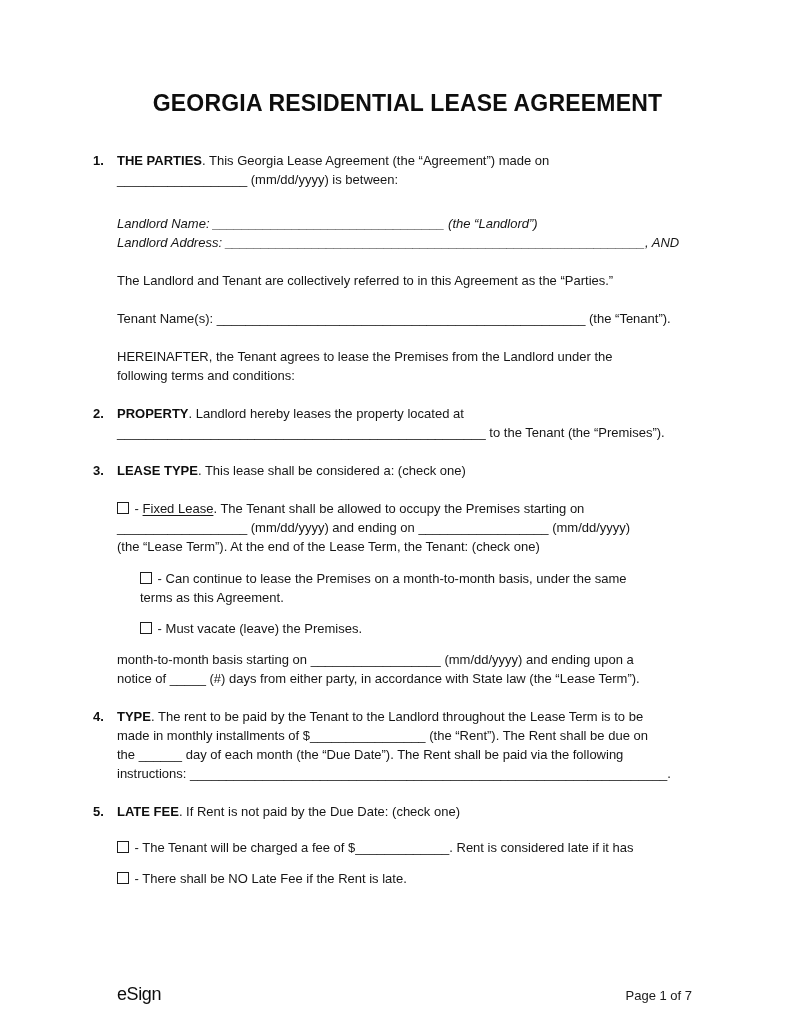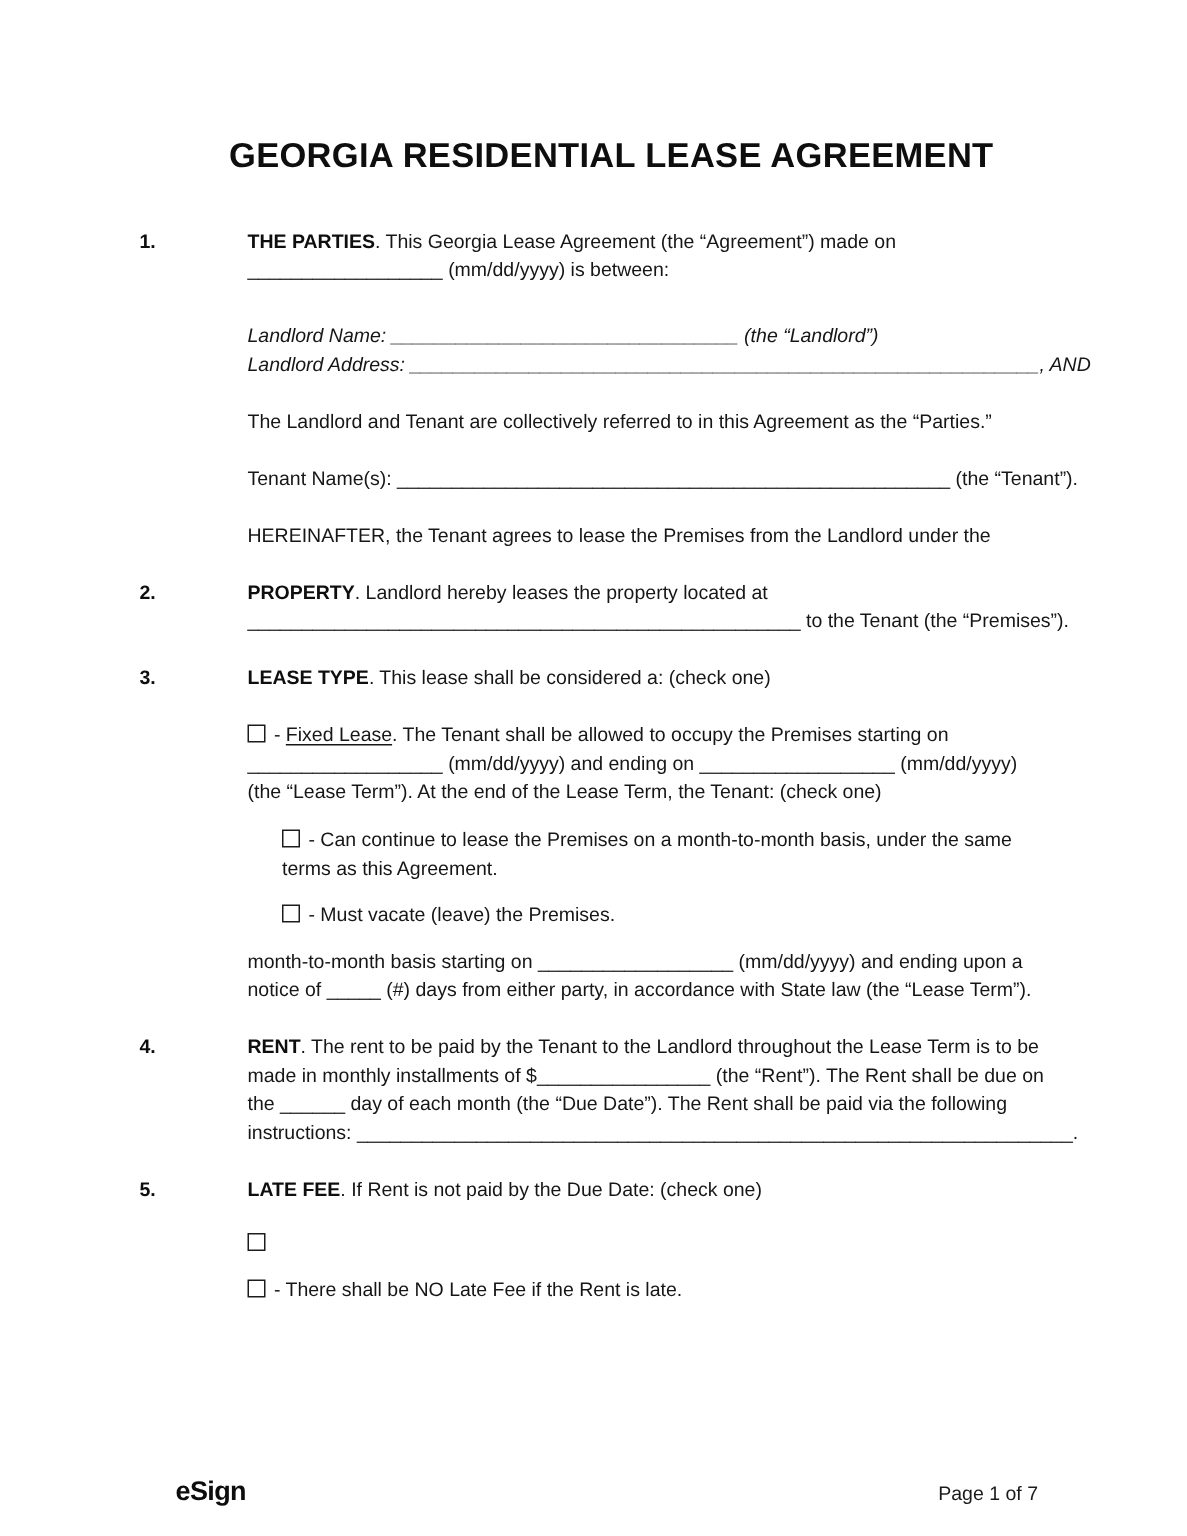--- a/index.html
+++ b/index.html
@@ -37,21 +37,21 @@
   .opt   { margin-top: 12px; }
   .opt.gap-md { margin-top: 13px; }
   .opt.gap-lg { margin-top: 17px; }
   .sec { position: relative; }
   .num {
     position: absolute;
     left: -24px; top: 0;
     font-weight: bold;
     color: #0e0e0e;
   }
-  .line { white-space: pre; margin-left: 48px; }
+  .line { white-space: pre; }
   .b { font-weight: bold; color: #0e0e0e; }
   .u { text-decoration: underline; text-underline-offset: 2px; }
   .subopts { margin-left: 23px; }
   .checkbox {
     display: inline-block;
     width: 10px; height: 10px;
     border: 1.5px solid #1c1c1c;
     vertical-align: -1px;
     margin-right: 2px;
     background: #ffffff;
@@ -61,21 +61,21 @@
     position: absolute;
     top: 966px;
     left: 117px;
     right: 99px;
     display: flex;
     justify-content: space-between;
     align-items: baseline;
   }
   .brand {
     font-size: 18px;
-    font-weight: bold;
+    font-weight: normal;
     letter-spacing: -0.4px;
     color: #0d0d0d;
   }
   .pagenum { font-size: 13px; color: #1a1a1a; margin-top: 20px; }
 </style>
 </head>
 <body>
 
 <div>
 
@@ -97,20 +97,21 @@
     <div class="para">
       <div class="line">The Landlord and Tenant are collectively referred to in this Agreement as the “Parties.”</div>
     </div>
 
     <div class="para">
       <div class="line">Tenant Name(s): ___________________________________________________ (the “Tenant”).</div>
     </div>
 
     <div class="para">
       <div class="line">HEREINAFTER, the Tenant agrees to lease the Premises from the Landlord under the</div>
+      <div class="line">following terms and conditions:</div>
     </div>
 
     <div class="para sec">
       <span class="num">2.</span>
       <div class="line"><span class="b">PROPERTY</span><span>. Landlord hereby leases the property located at</span></div>
       <div class="line">___________________________________________________ to the Tenant (the “Premises”).</div>
     </div>
 
     <div class="para sec">
       <span class="num">3.</span>
@@ -133,33 +134,33 @@
       </div>
     </div>
 
     <div class="opt">
       <div class="line">month-to-month basis starting on __________________ (mm/dd/yyyy) and ending upon a</div>
       <div class="line">notice of _____ (#) days from either party, in accordance with State law (the “Lease Term”).</div>
     </div>
 
     <div class="para sec">
       <span class="num">4.</span>
-      <div class="line"><span class="b">RENT</span><span>. The rent to be paid by the Tenant to the Landlord throughout the Lease Term is to be</span></div>
+      <div class="line"><span class="b">TYPE</span><span>. The rent to be paid by the Tenant to the Landlord throughout the Lease Term is to be</span></div>
       <div class="line">made in monthly installments of $________________ (the “Rent”). The Rent shall be due on</div>
       <div class="line">the ______ day of each month (the “Due Date”). The Rent shall be paid via the following</div>
       <div class="line">instructions: __________________________________________________________________.</div>
     </div>
 
     <div class="para sec">
       <span class="num">5.</span>
       <div class="line"><span class="b">LATE FEE</span><span>. If Rent is not paid by the Due Date: (check one)</span></div>
     </div>
 
     <div class="opt gap-lg">
-      <div class="line"><span class="checkbox"></span></div>
+      <div class="line"><span class="checkbox"></span><span> - The Tenant will be charged a fee of $_____________. Rent is considered late if it has</span></div>
     </div>
 
     <div class="opt">
       <div class="line"><span class="checkbox"></span><span> - There shall be NO Late Fee if the Rent is late.</span></div>
     </div>
 
   </div>
 
   <div class="footer">
     <span class="brand">eSign</span>

